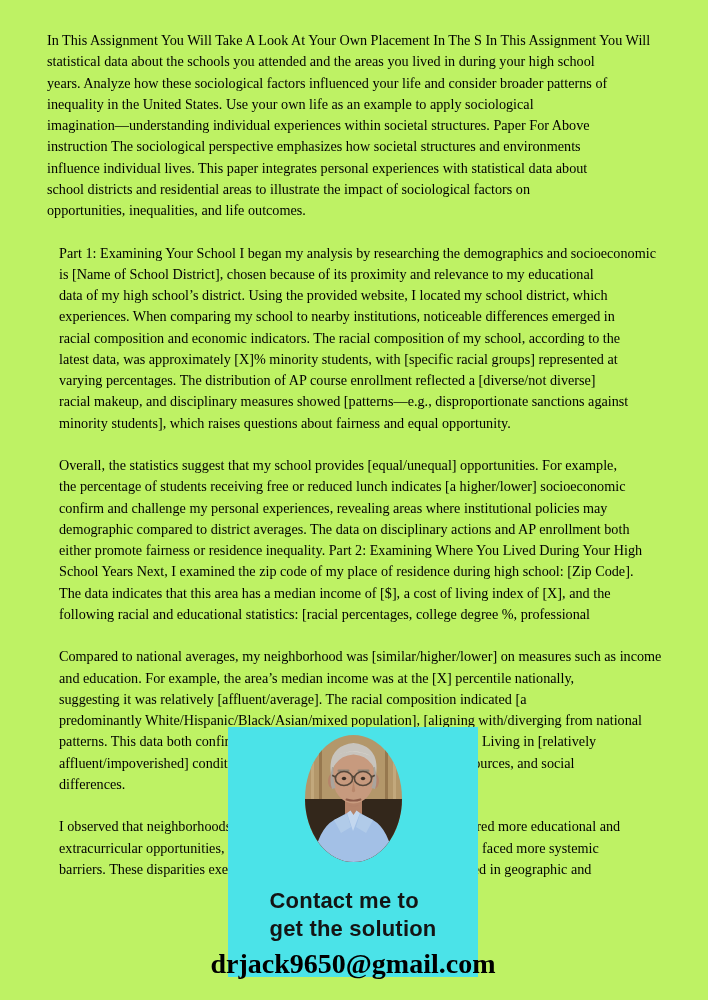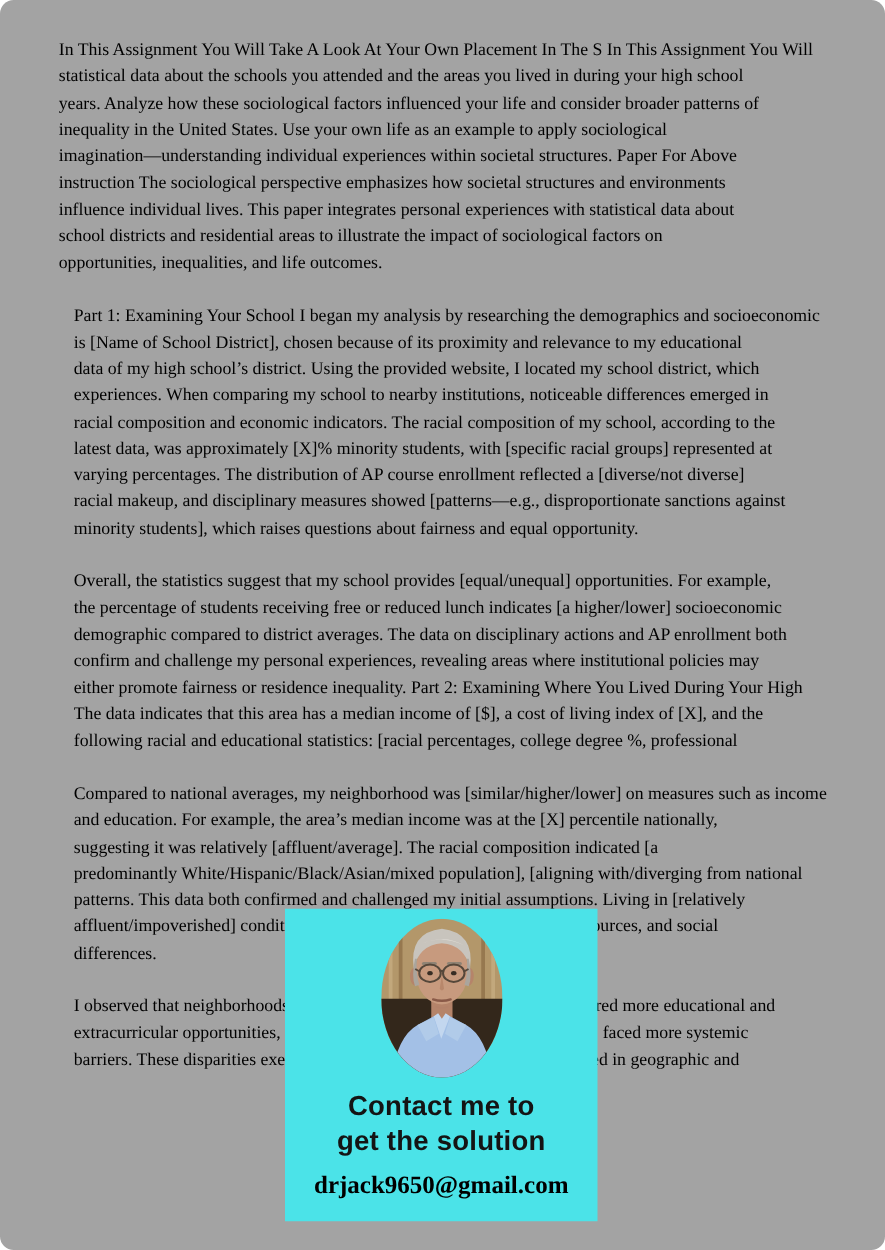--- a/index.html
+++ b/index.html
@@ -5,22 +5,21 @@
   * { box-sizing: border-box; }
   html, body {
     margin: 0; padding: 0;
     width: 708px; height: 1000px;
     background: #ffffff;
     overflow: hidden;
   }
   .page {
     position: relative;
     width: 708px; height: 1000px;
-    background: #a3a3a3;
-    border-radius: 11px;
+    background: #bef264;
   }
   .doc {
     position: absolute;
     left: 47px; top: 30px; width: 640px;
     font-family: "Liberation Serif", serif;
     font-size: 14.2px;
     line-height: 21.25px;
     color: #000000;
   }
   .paragraph + .paragraph { margin-top: 21.25px; margin-left: 12px; }
@@ -33,35 +32,35 @@
     display: flex;
     flex-direction: column;
     align-items: center;
   }
   .photo-wrap {
     margin-top: 8px;
     width: 97px; height: 127px;
     flex: 0 0 auto;
   }
   .headline {
-    margin-top: 9px;
-    text-align: center;
+    margin-top: 25px;
+    text-align: left;
     font-family: "Liberation Sans", sans-serif;
     font-weight: 700;
     font-size: 22px;
     line-height: 28px;
     color: #141414;
     letter-spacing: 0.2px;
   }
   .email {
     margin-top: 7px;
     text-align: center;
     font-family: "Liberation Serif", serif;
     font-weight: 700;
-    font-size: 20px;
+    font-size: 28px;
     line-height: 28px;
     color: #000000;
   }
 </style>
 </head>
 <body>
 
 <div class="page">
 
   <div class="doc">
@@ -83,23 +82,24 @@
         <div class="line">experiences. When comparing my school to nearby institutions, noticeable differences emerged in</div>
         <div class="line">racial composition and economic indicators. The racial composition of my school, according to the</div>
         <div class="line">latest data, was approximately [X]% minority students, with [specific racial groups] represented at</div>
         <div class="line">varying percentages. The distribution of AP course enrollment reflected a [diverse/not diverse]</div>
         <div class="line">racial makeup, and disciplinary measures showed [patterns—e.g., disproportionate sanctions against</div>
         <div class="line">minority students], which raises questions about fairness and equal opportunity.</div>
       </div>
       <div class="paragraph">
         <div class="line">Overall, the statistics suggest that my school provides [equal/unequal] opportunities. For example,</div>
         <div class="line">the percentage of students receiving free or reduced lunch indicates [a higher/lower] socioeconomic</div>
+        <div class="line">confirm and challenge my personal experiences, revealing areas where institutional policies may</div>
         <div class="line">demographic compared to district averages. The data on disciplinary actions and AP enrollment both</div>
-        <div class="line">confirm and challenge my personal experiences, revealing areas where institutional policies may</div>
         <div class="line">either promote fairness or residence inequality. Part 2: Examining Where You Lived During Your High</div>
+        <div class="line">School Years Next, I examined the zip code of my place of residence during high school: [Zip Code].</div>
         <div class="line">The data indicates that this area has a median income of [$], a cost of living index of [X], and the</div>
         <div class="line">following racial and educational statistics: [racial percentages, college degree %, professional</div>
       </div>
       <div class="paragraph">
         <div class="line">Compared to national averages, my neighborhood was [similar/higher/lower] on measures such as income</div>
         <div class="line">and education. For example, the area’s median income was at the [X] percentile nationally,</div>
         <div class="line">suggesting it was relatively [affluent/average]. The racial composition indicated [a</div>
         <div class="line">predominantly White/Hispanic/Black/Asian/mixed population], [aligning with/diverging from national</div>
         <div class="line">patterns. This data both confirmed and challenged my initial assumptions. Living in [relatively</div>
         <div class="line">affluent/impoverished] conditions influenced my access to education, resources, and social</div>

